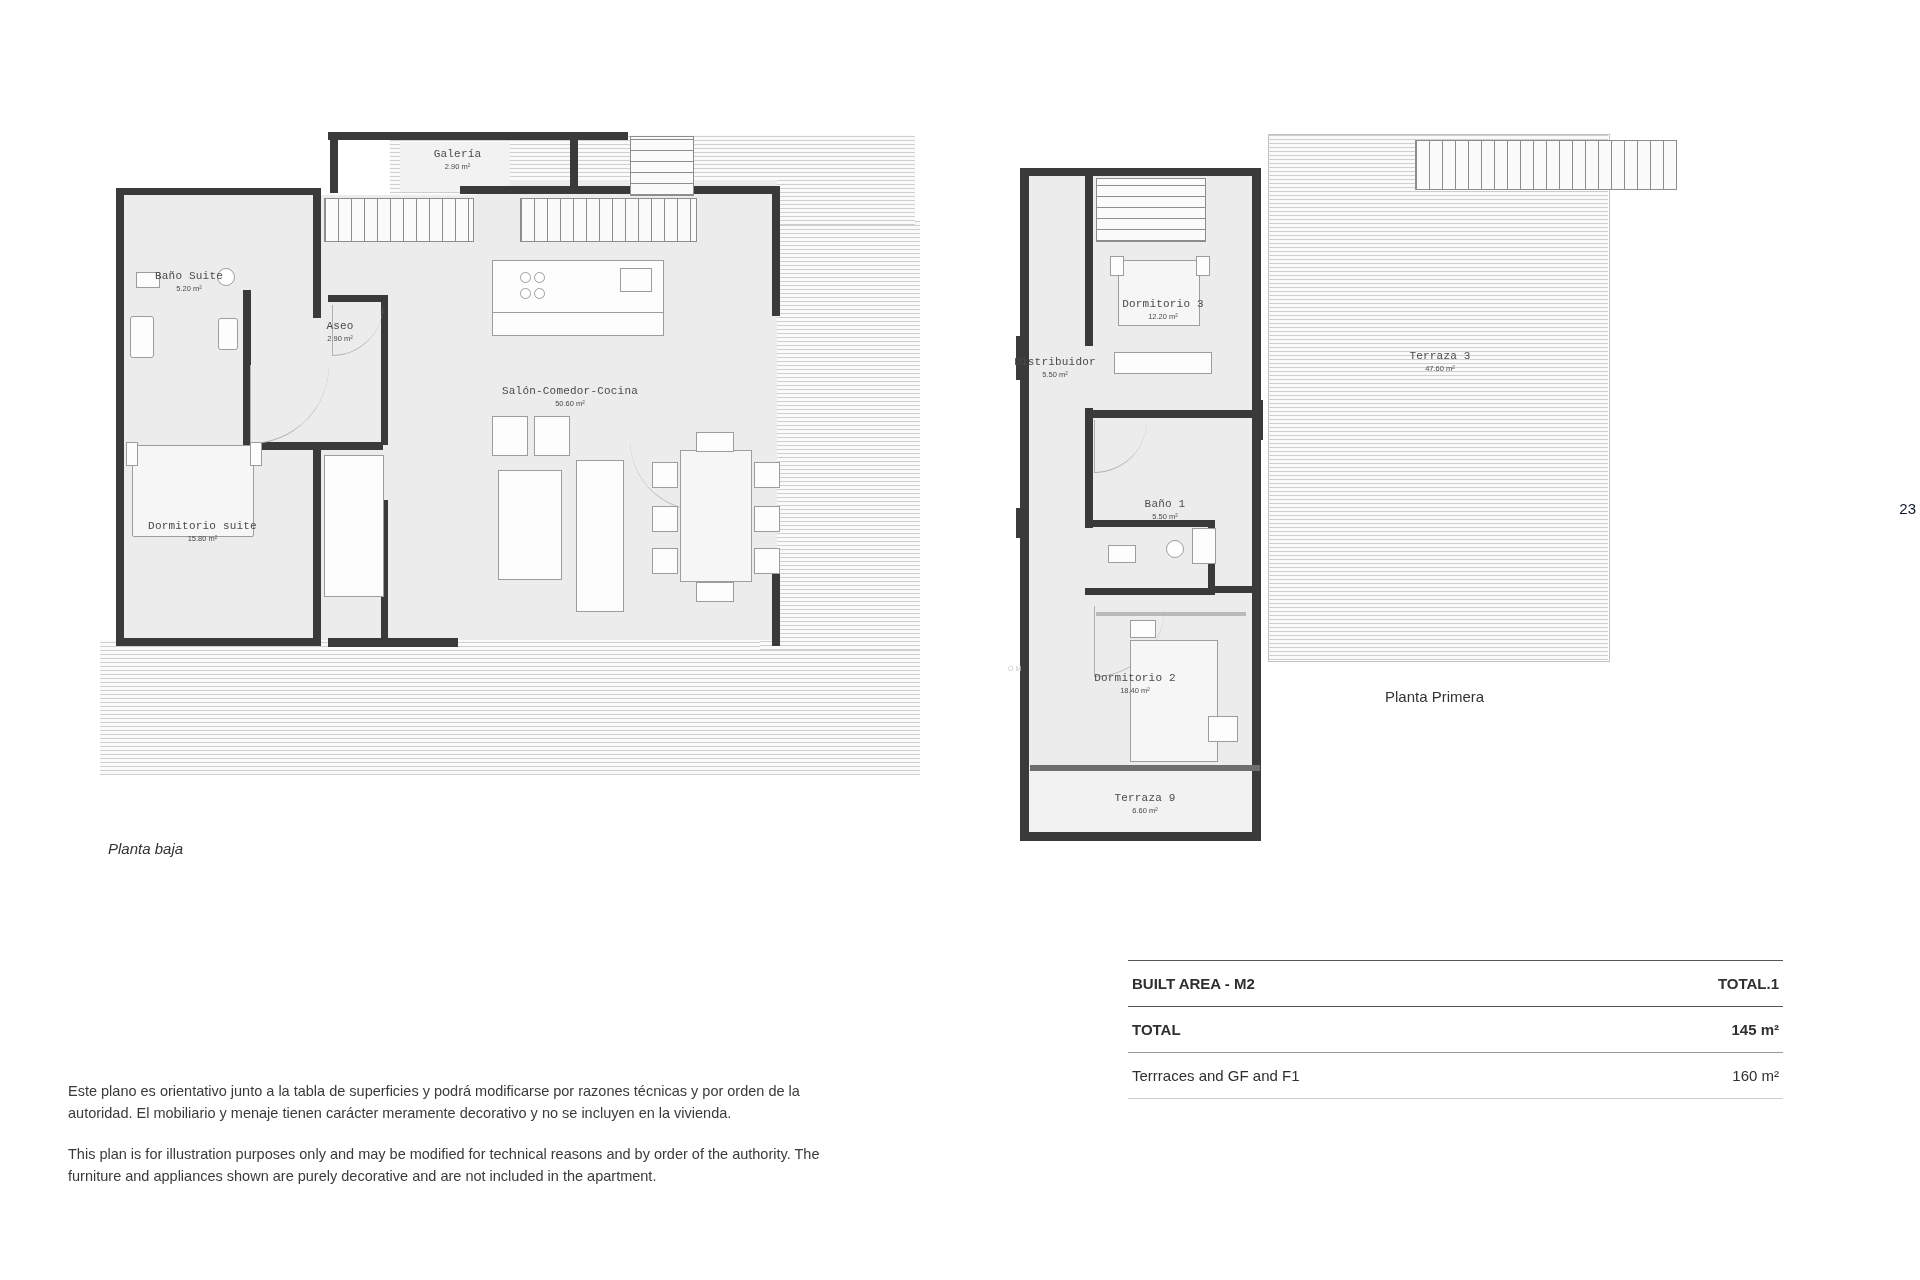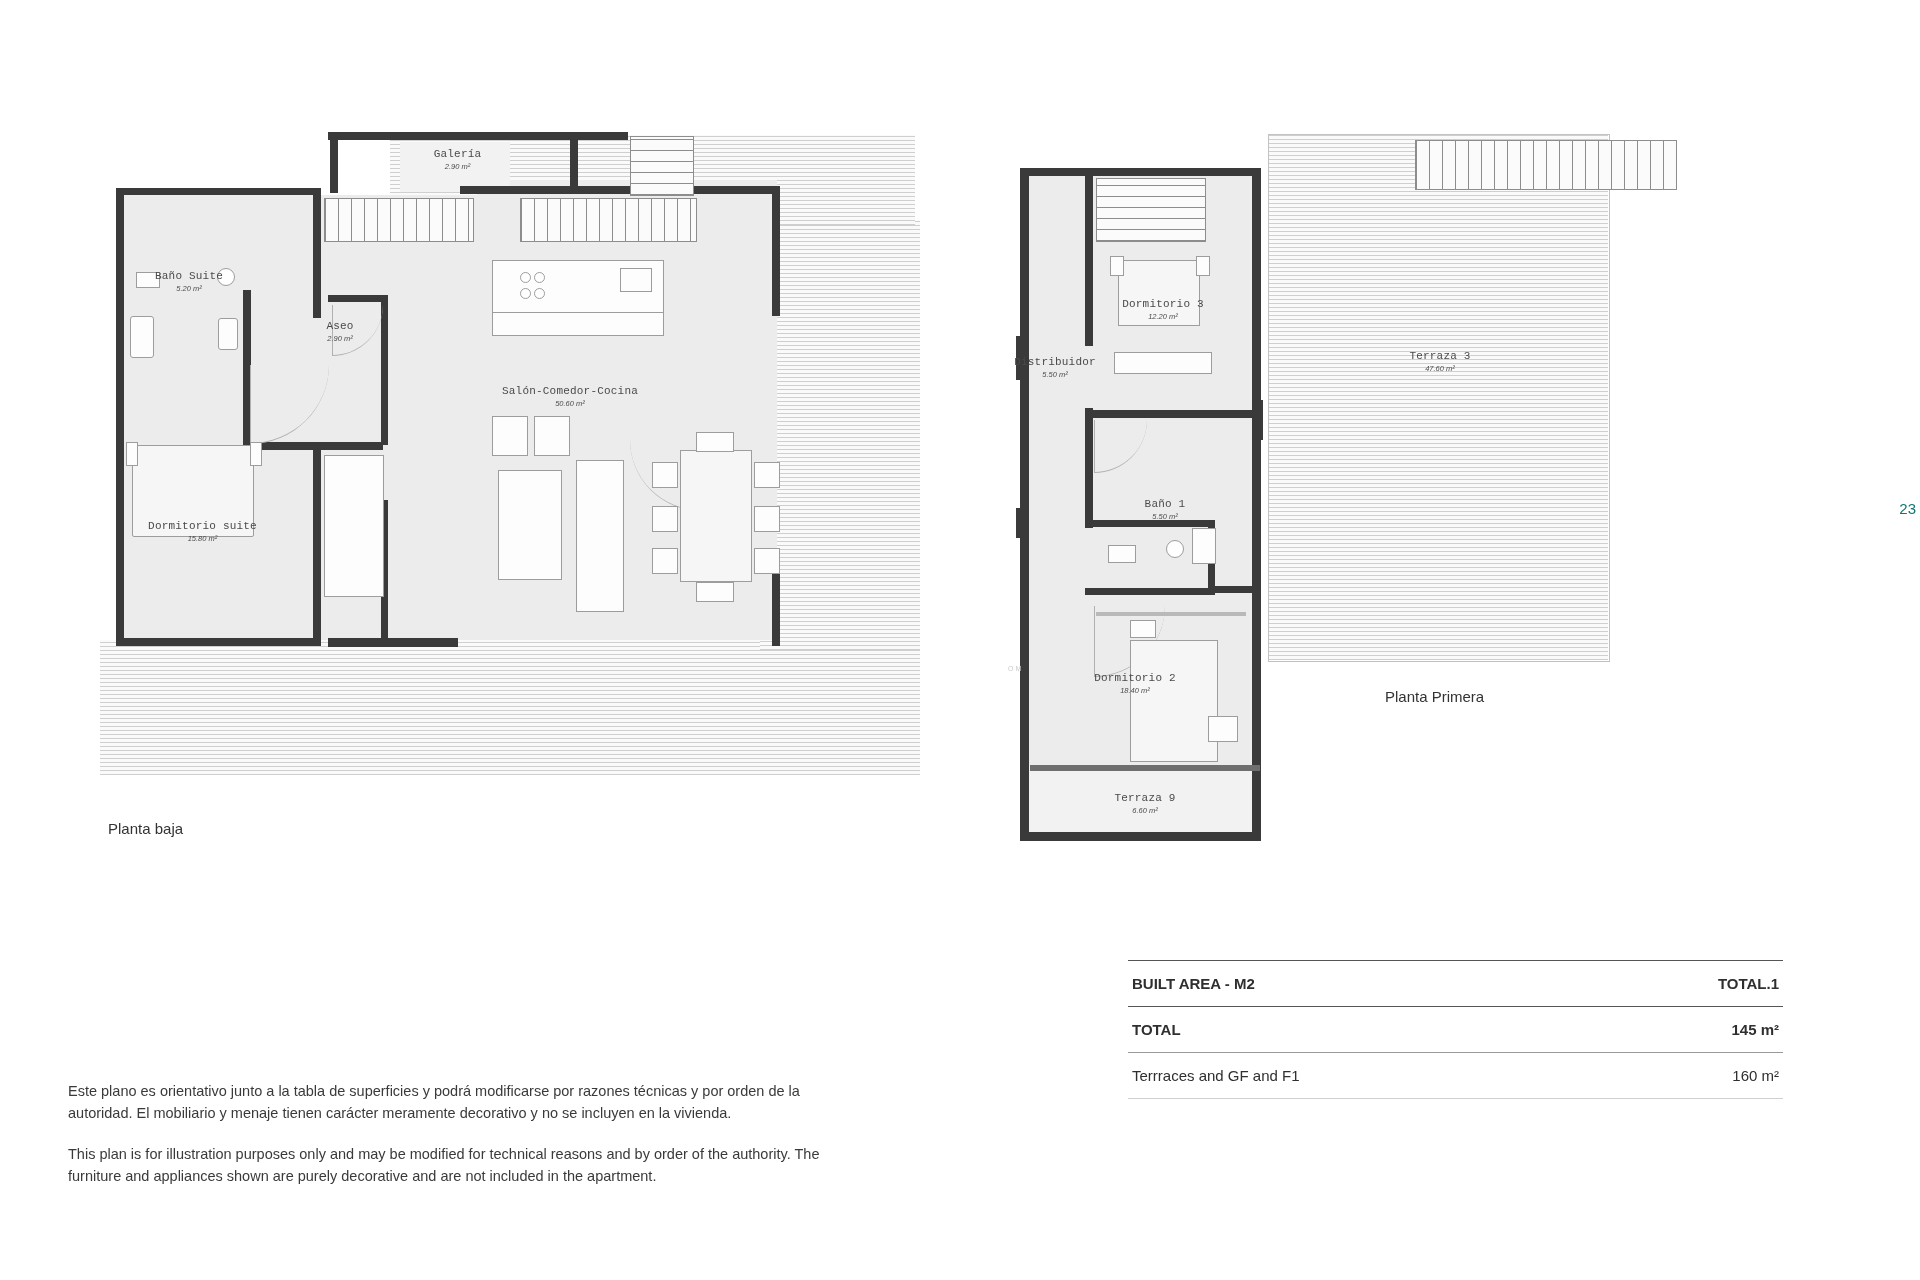--- a/index.html
+++ b/index.html
@@ -16,21 +16,21 @@
   
   .plan{position:absolute;}
   .wall{position:absolute;background:#3a3a3a;}
   .wall-l{position:absolute;background:#6e6e6e;}
   .room{position:absolute;background:#ececec;}
   .room-lite{position:absolute;background:#f2f2f2;}
   .outline{position:absolute;border:1px solid #9a9a9a;}
   .thin{position:absolute;background:#b9b9b9;}
   .lbl{position:absolute;text-align:center;line-height:1.25;color:#4a4a4a;}
   .lbl .n{font-size:11px;display:block;letter-spacing:.2px;font-family:Liberation Mono, monospace;}
-  .lbl .a{font-size:7.5px;display:block;font-style:italic;}
+  .lbl .a{font-size:7.5px;display:block;}
   .furn{position:absolute;border:1px solid #9d9d9d;background:#fdfdfd;}
   .furn-f{position:absolute;border:1px solid #9d9d9d;background:#f6f6f6;}
   .hatch{position:absolute;
      background-image:repeating-linear-gradient(0deg,#cfcfcf 0px,#cfcfcf 1px,#fafafa 1px,#fafafa 4px);}
   .stairs{position:absolute;border:1px solid #8d8d8d;background:#fbfbfb;
      background-image:repeating-linear-gradient(90deg,#8d8d8d 0px,#8d8d8d 1px,transparent 1px,transparent 13px);}
   .stairs-v{position:absolute;border:1px solid #8d8d8d;background:#fbfbfb;
      background-image:repeating-linear-gradient(0deg,#8d8d8d 0px,#8d8d8d 1px,transparent 1px,transparent 11px);}
   .door{position:absolute;border:1px solid #b0b0b0;border-radius:0 0 100% 0;border-top:none;border-right:none;}
   .circle{position:absolute;border:1px solid #9d9d9d;border-radius:50%;background:#fff;}
@@ -41,21 +41,21 @@
   .disclaimer{position:absolute;font-size:14.5px;line-height:1.55;color:#3a3a3a;width:770px;}
   .disclaimer p{margin:0 0 18px 0;}
 
   
   .area-table{position:absolute;left:1128px;top:960px;width:655px;border-collapse:collapse;}
   .area-table td{font-size:15px;padding:14px 4px;color:#2f2f2f;border-bottom:1px solid #cfcfcf;}
   .area-table tr:first-child td{border-top:1px solid #555;border-bottom:1px solid #555;font-weight:bold;}
   .area-table td.r{text-align:right;}
   .area-table tr.total td{font-weight:bold;border-bottom:1px solid #9a9a9a;}
 
-  .page-num{position:absolute;right:4px;top:500px;font-size:15px;color:#0f766e;}
+  .page-num{position:absolute;right:4px;top:500px;font-size:15px;color:#0f172a;}
   .watermark{position:absolute;font-size:7px;color:#c9c9c9;}
 </style>
 </head>
 <body>
 
 <div class="page">
 
   <div class="plan" style="left:100px;top:120px;width:820px;height:680px;">
 
     <div class="hatch" style="left:0px;top:520px;width:820px;height:135px;"></div>
@@ -141,21 +141,21 @@
     <div class="lbl" style="left:370px;top:265px;width:200px;">
       <span class="n">Salón-Comedor-Cocina</span>
       <span class="a">50.60 m²</span>
     </div>
     <div class="lbl" style="left:35px;top:400px;width:135px;">
       <span class="n">Dormitorio suite</span>
       <span class="a">15.80 m²</span>
     </div>
   </div>
 
-  <div class="plan-caption" style="left:108px;top:820px;">Planta baja</div>
+  <div class="plan-caption" style="left:108px;top:840px;font-style:italic;">Planta baja</div>
 
   <div class="plan" style="left:1010px;top:120px;width:640px;height:740px;">
 
     <div class="hatch" style="left:258px;top:15px;width:340px;height:525px;"></div>
     <div class="outline" style="left:258px;top:14px;width:340px;height:526px;border-color:#c2c2c2;"></div>
     <div class="stairs" style="left:405px;top:20px;width:260px;height:48px;"></div>
 
     <div class="room" style="left:18px;top:55px;width:230px;height:600px;"></div>
     <div class="room-lite" style="left:18px;top:645px;width:230px;height:70px;"></div>
 

